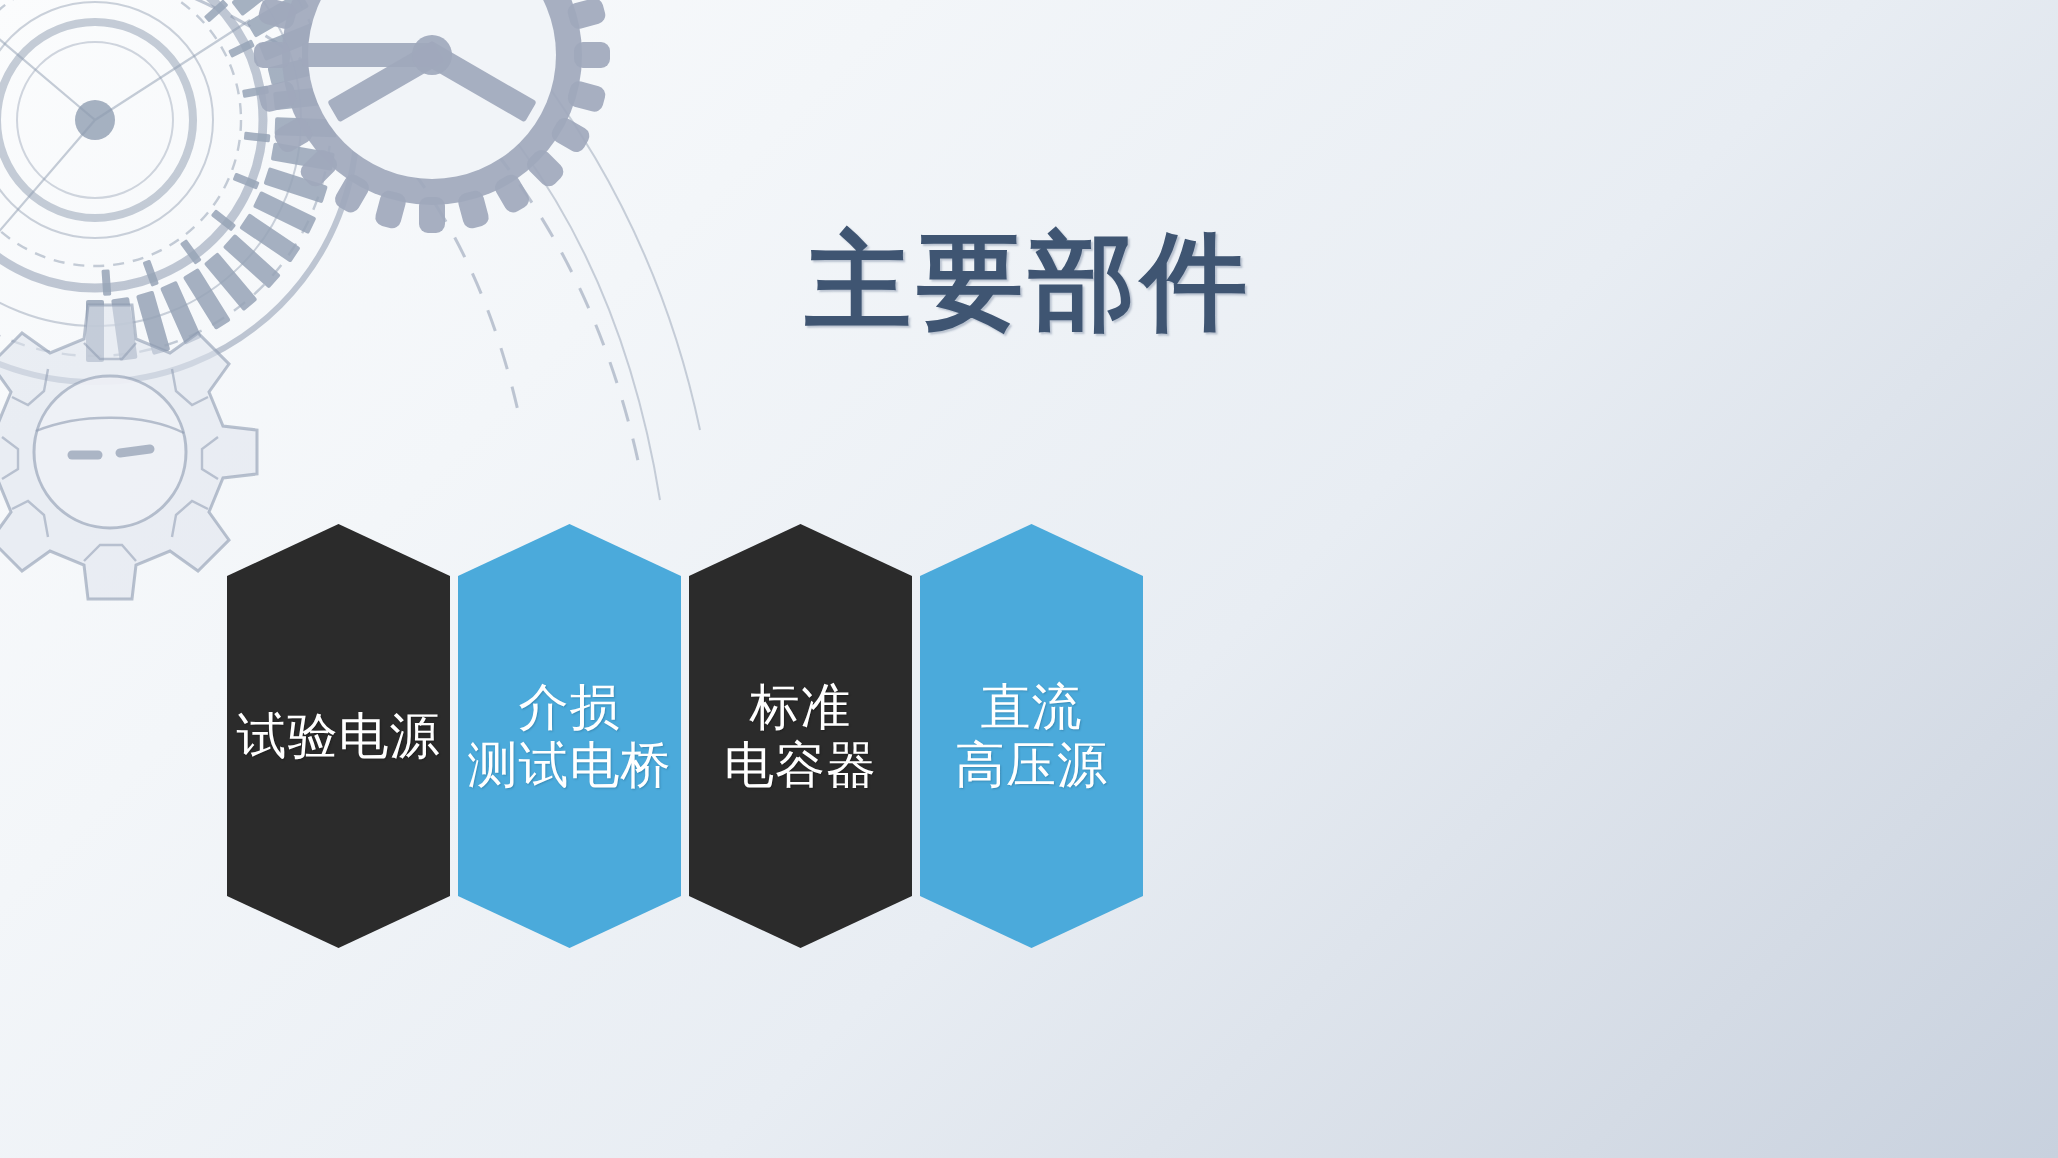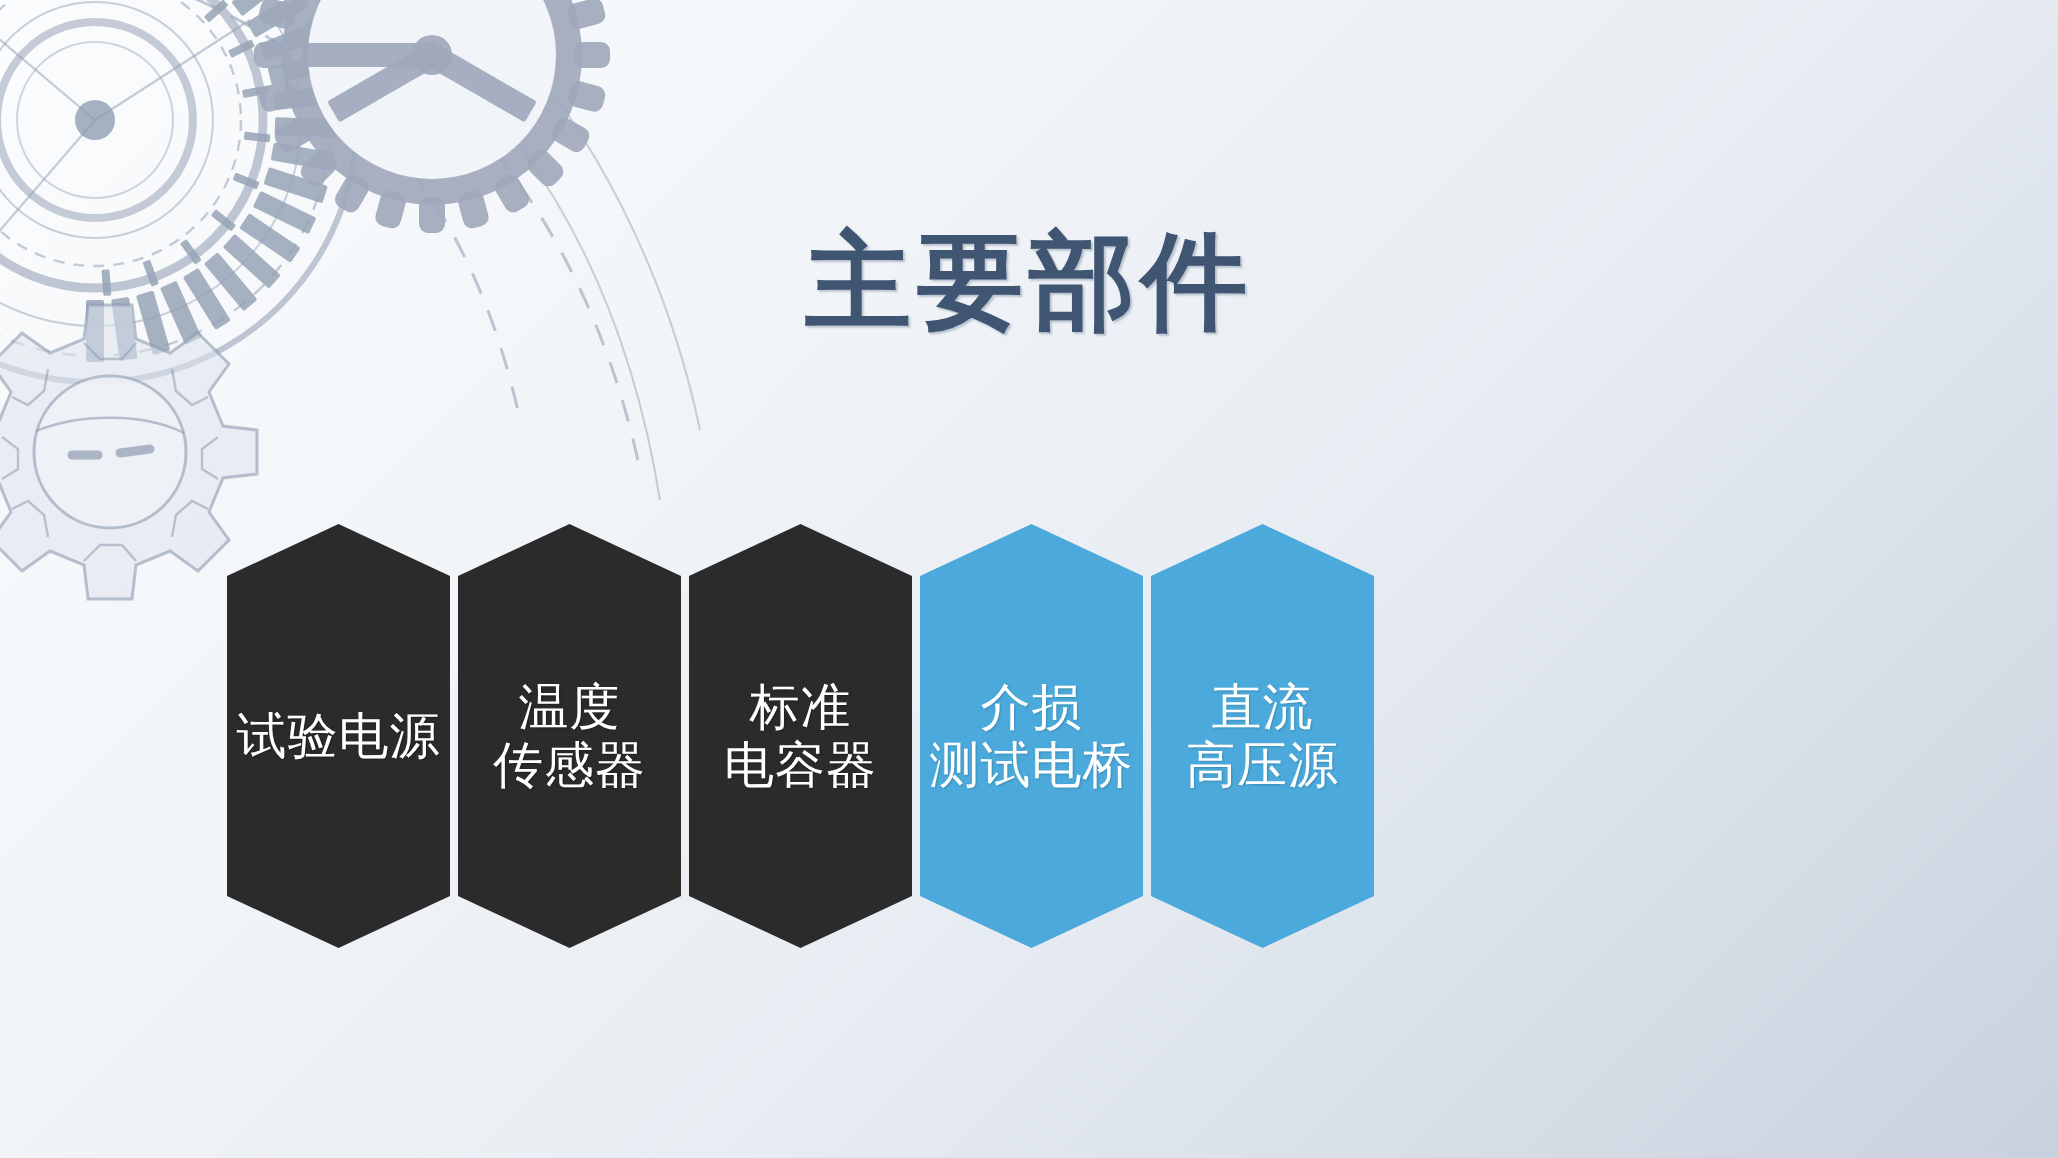--- a/index.html
+++ b/index.html
@@ -285,31 +285,27 @@
       </g>
     </g>
   </svg>
 
   <div class="title">主要部件</div>
 
   <div class="hex-row">
       <div class="hex dark">
         <div class="hex-label">试验电源</div>
       </div>
-      <div class="hex dark">
-        <div class="hex-label">温度
-传感器</div>
+      <div class="hex blue">
+        <div class="hex-label">介损
+测试电桥</div>
       </div>
       <div class="hex dark">
         <div class="hex-label">标准
 电容器</div>
       </div>
       <div class="hex blue">
-        <div class="hex-label">介损
-测试电桥</div>
-      </div>
-      <div class="hex blue">
         <div class="hex-label">直流
 高压源</div>
       </div>
     </div>
 
 </div>
 
 </body></html>

